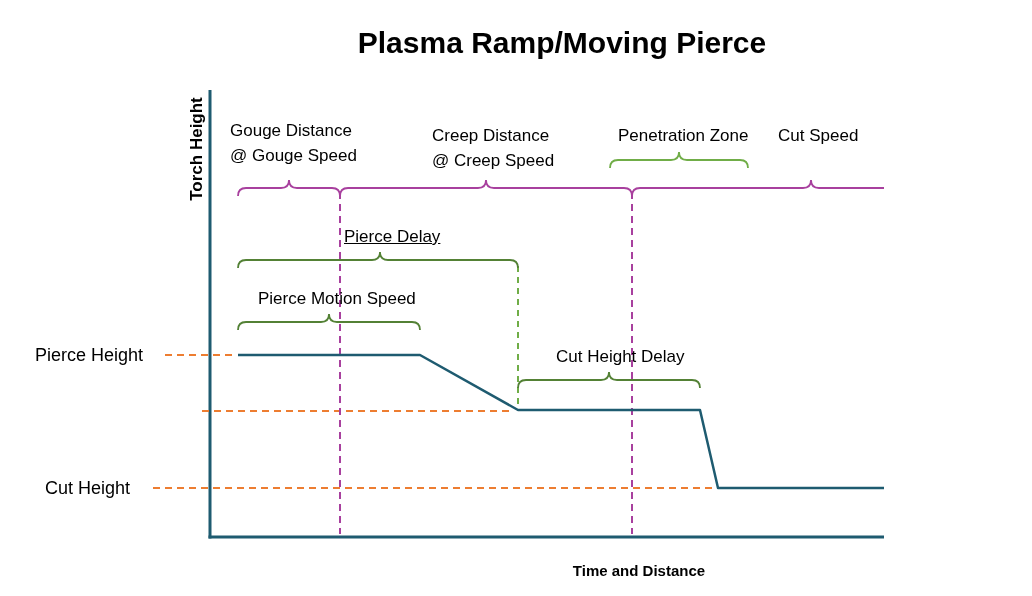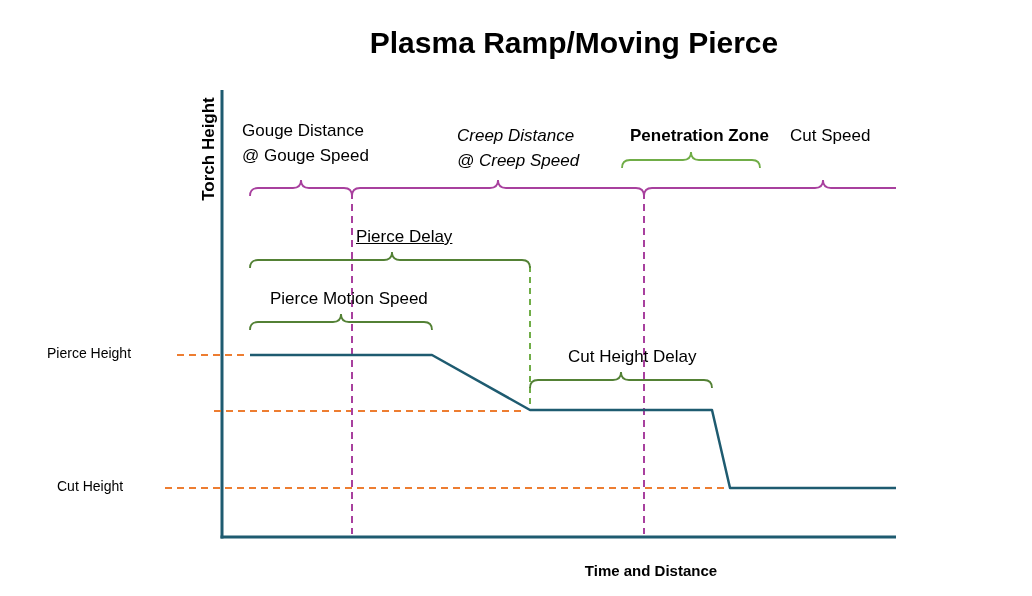--- a/index.html
+++ b/index.html
@@ -4,21 +4,20 @@
 <style>
   html, body { margin: 0; padding: 0; background: #ffffff; }
   .stage {
     position: relative;
     width: 884px;
     height: 596px;
     background: #ffffff;
     font-family: "Liberation Sans", sans-serif;
     color: #000000;
     overflow: hidden;
-    margin-left: 12px;
   }
   svg.canvas {
     position: absolute;
     inset: 0;
     width: 1032px;
     height: 596px;
   }
   .txt { position: absolute; color: #000; }
   .title {
     top: 26px; left: 562px;
@@ -34,32 +33,32 @@
     font-weight: 700;
     white-space: nowrap;
   }
   .x-axis-label {
     left: 639px; top: 562px;
     transform: translateX(-50%);
     font-size: 15px;
     font-weight: 700;
     white-space: nowrap;
   }
-  .h-label { font-size: 14px; white-space: nowrap; }
+  .h-label { font-size: 18px; white-space: nowrap; }
   .lbl-pierce-height   { left: 35px;  top: 345px; }
   .lbl-pierce-end      { left: 12px;  top: 401px; }
   .lbl-cut-height      { left: 45px;  top: 478px; }
   .zone-label {
     font-size: 17px;
     line-height: 1.45;
     white-space: pre-line;
   }
   .lbl-gouge           { left: 230px; top: 119px; }
-  .lbl-creep           { left: 445px; top: 124px; font-style: italic; }
-  .lbl-penetration     { left: 618px; top: 124px; font-weight: bold; }
+  .lbl-creep           { left: 432px; top: 124px; }
+  .lbl-penetration     { left: 618px; top: 124px; }
   .lbl-cut-speed       { left: 778px; top: 124px; }
   .lbl-pierce-delay    { left: 344px; top: 225px; text-decoration: underline; }
   .lbl-pierce-motion   { left: 258px; top: 287px; }
   .lbl-cut-height-dly  { left: 556px; top: 345px; }
 </style>
 </head>
 <body>
 
 <div class="stage">
 

